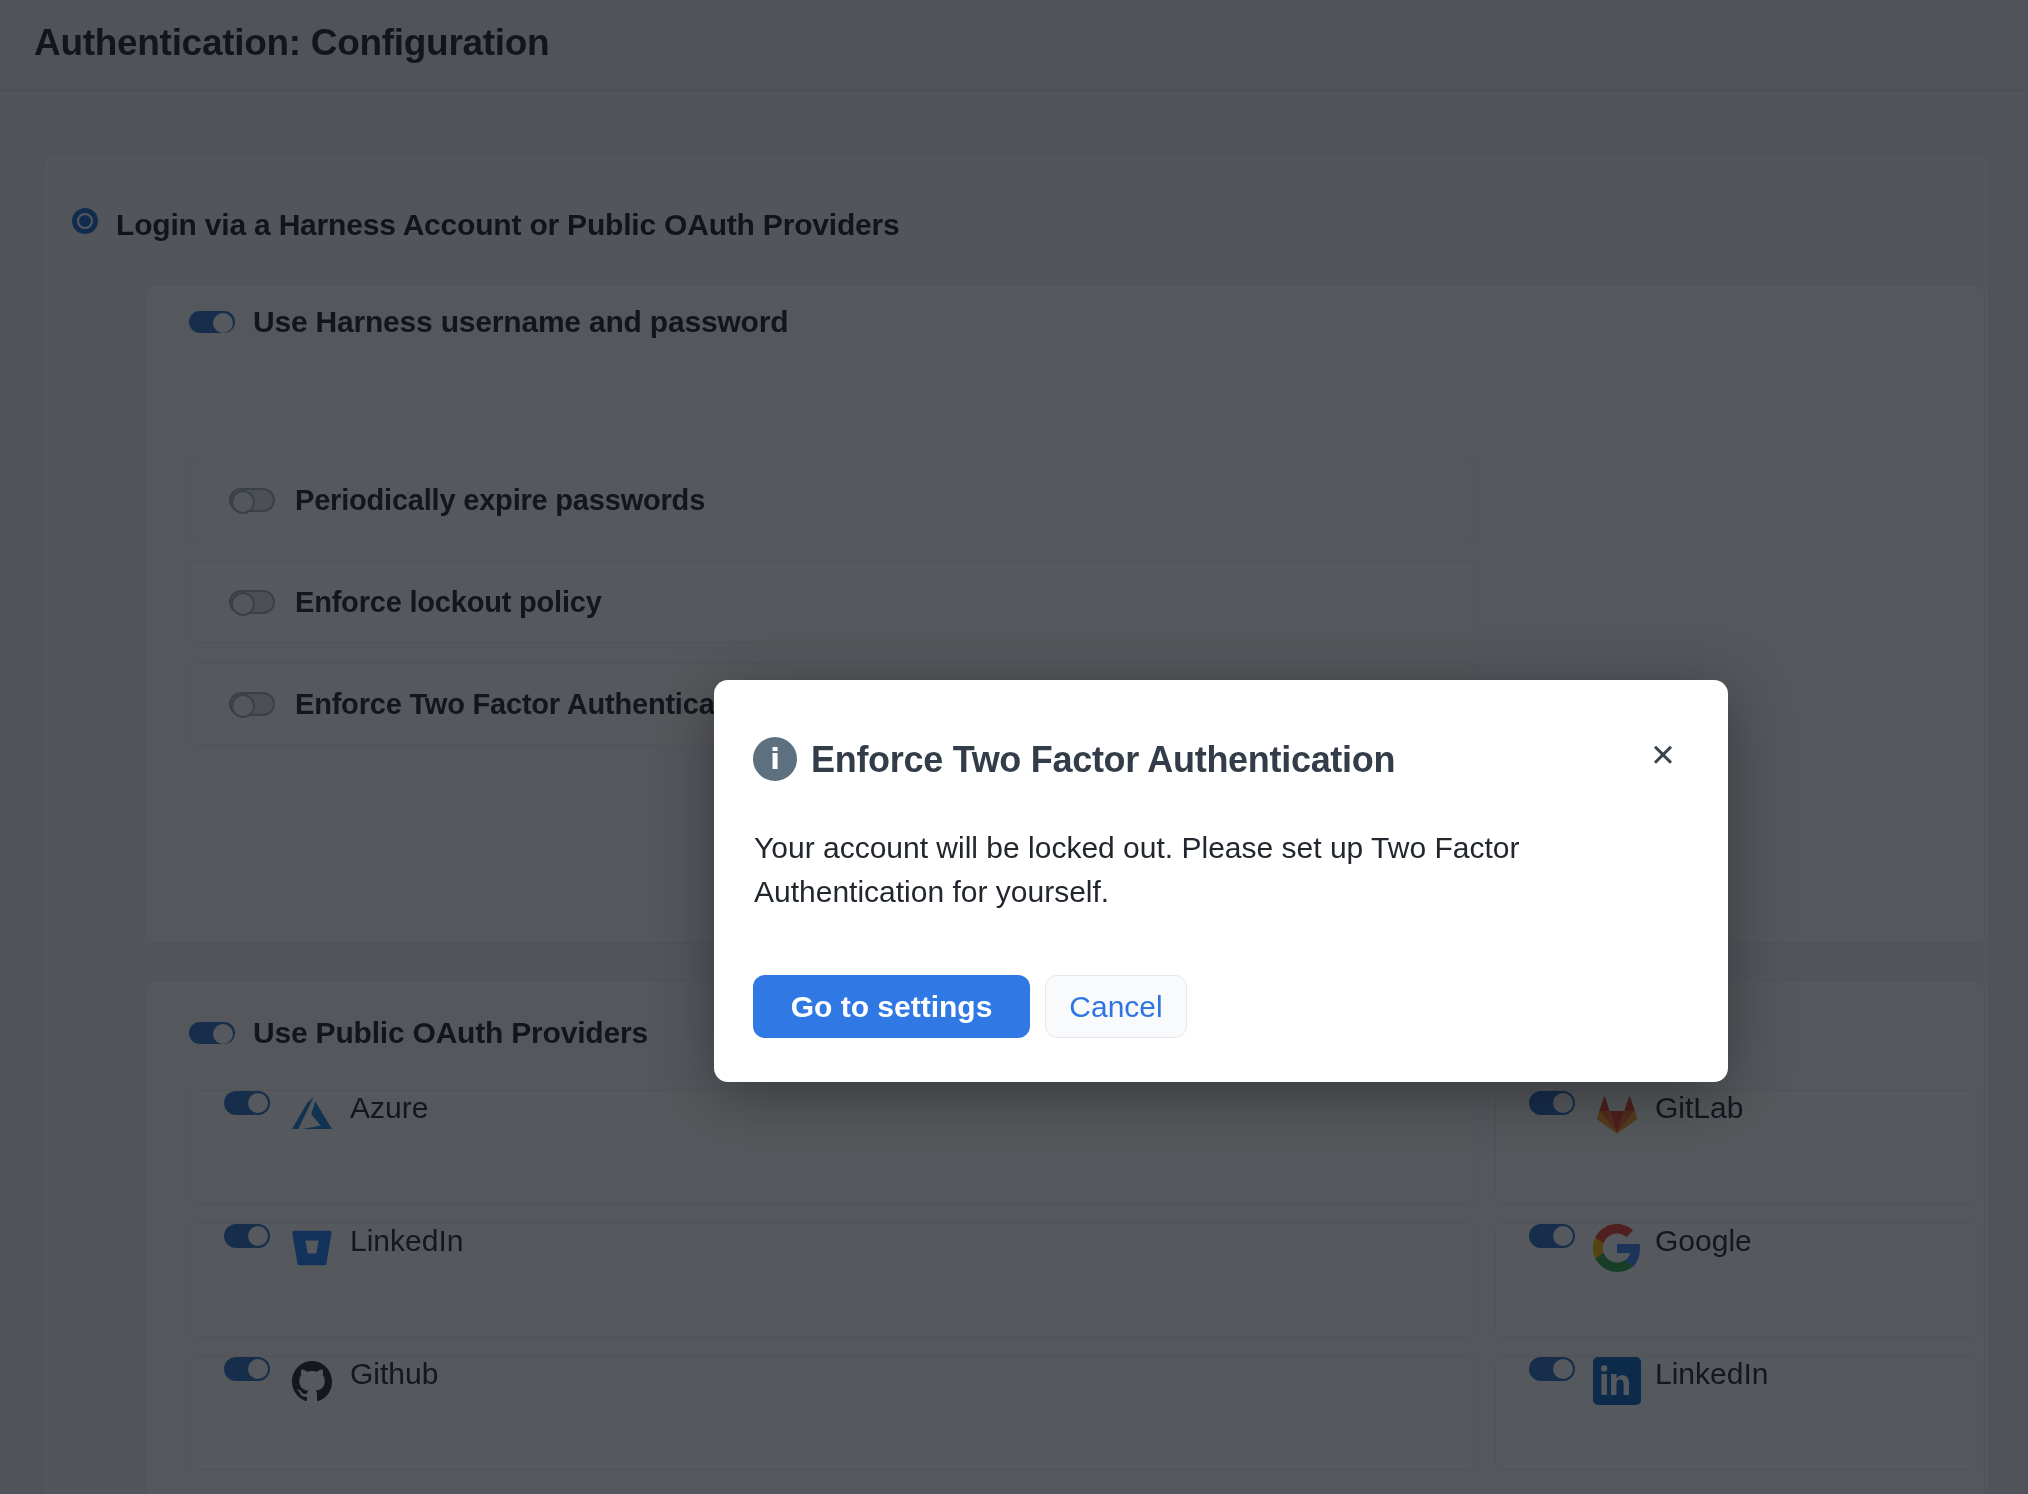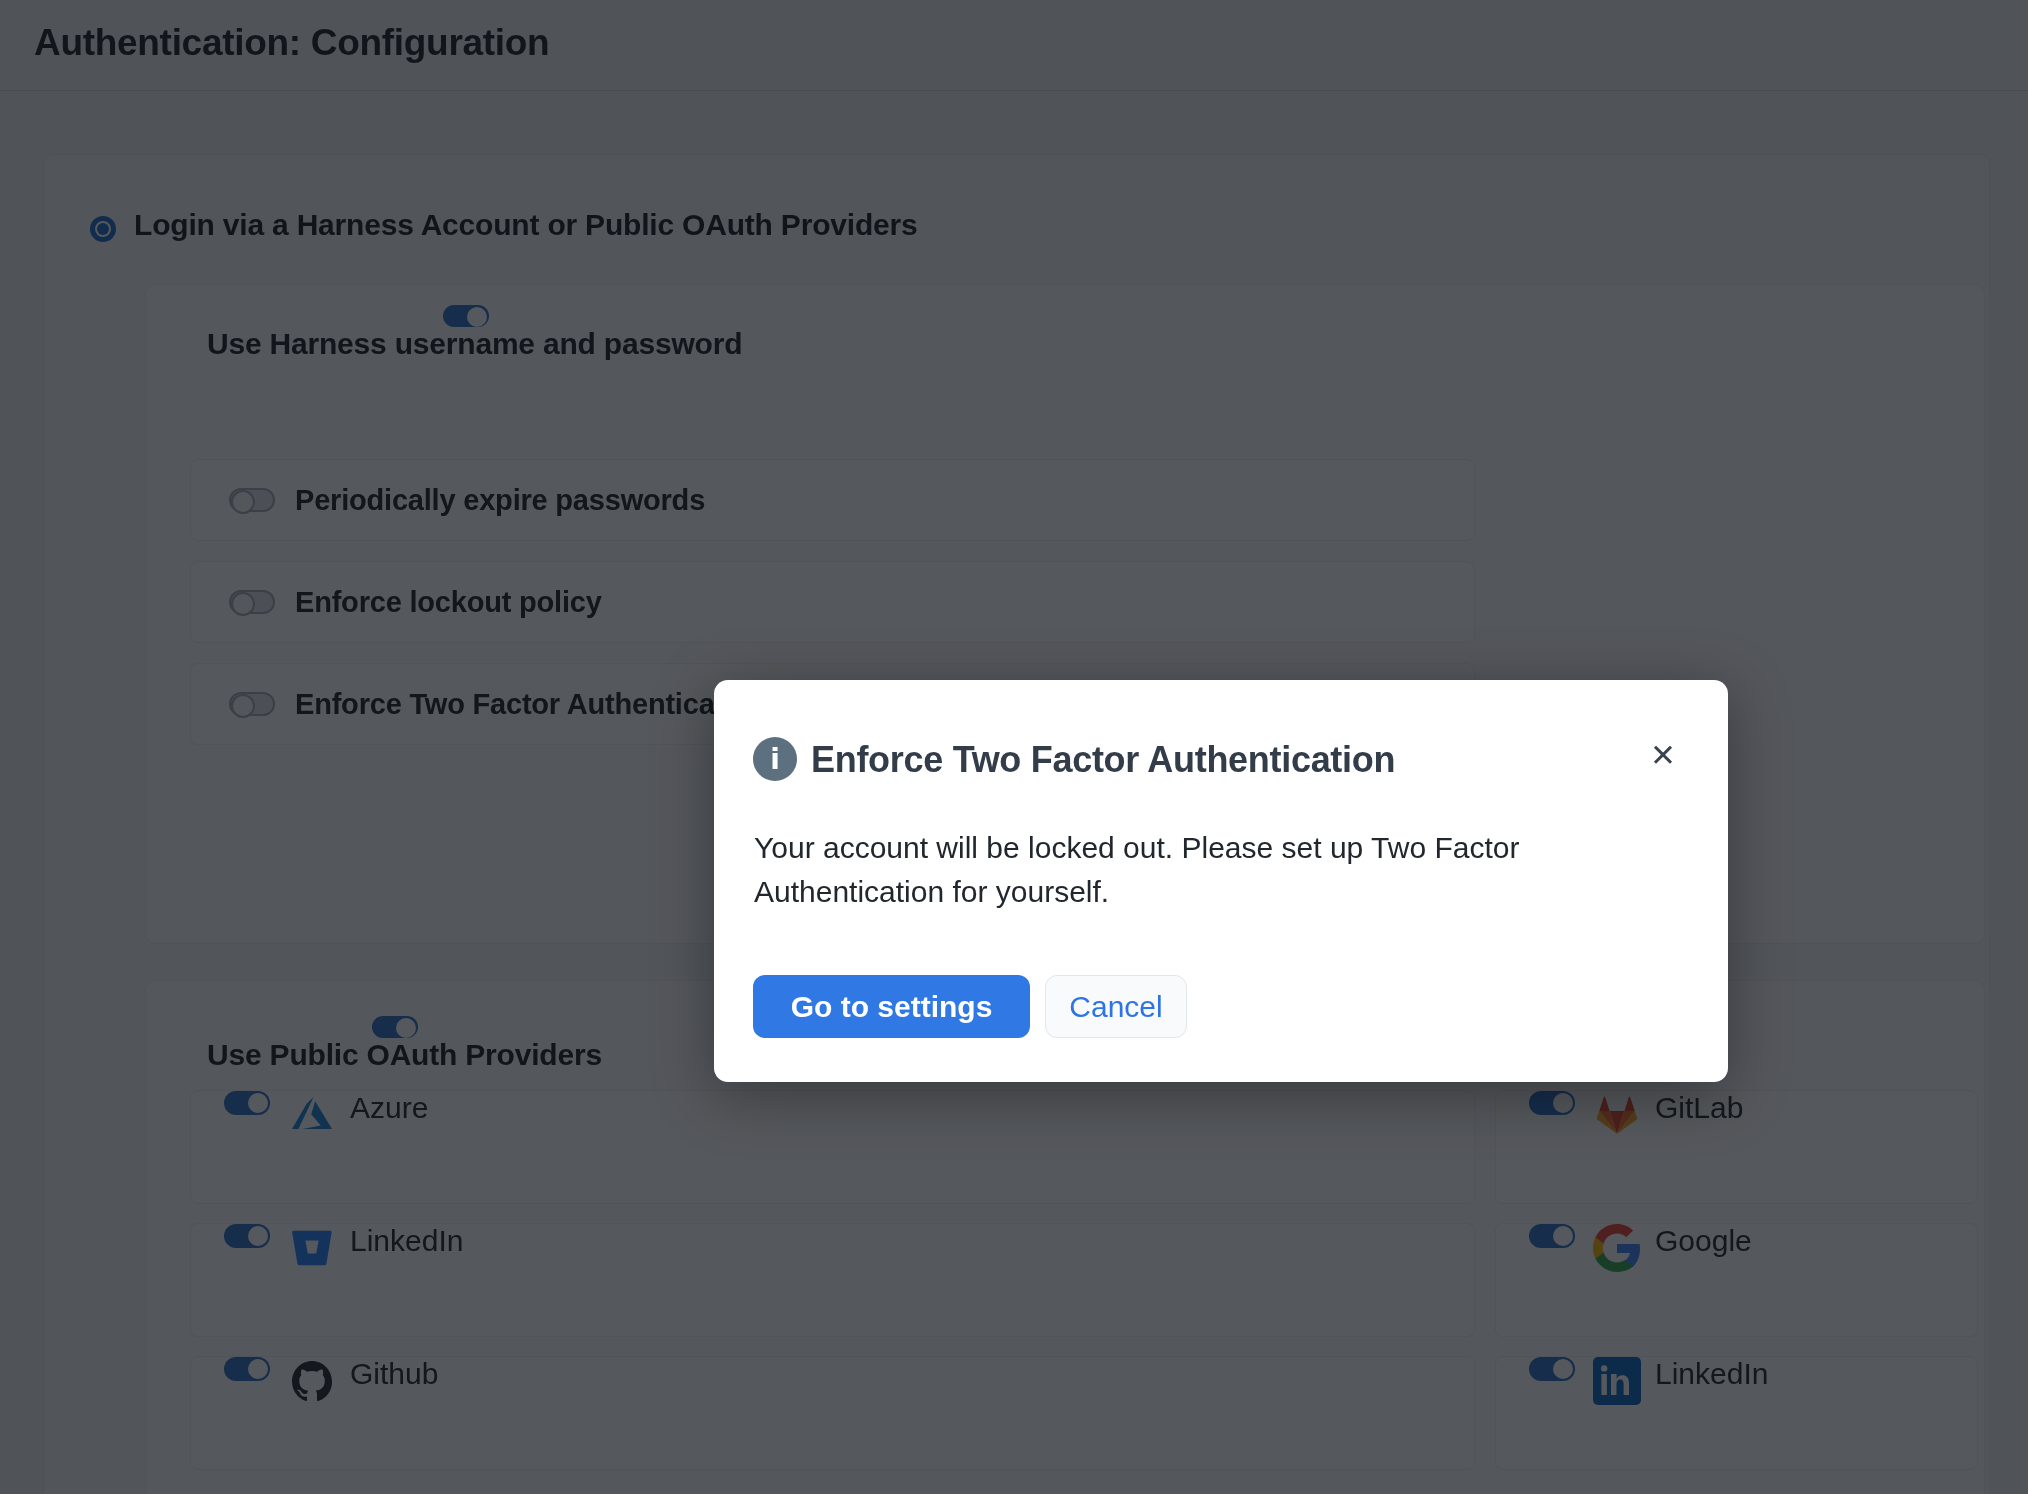--- a/index.html
+++ b/index.html
@@ -14,34 +14,34 @@
   .page-header { position:absolute; left:0; top:0; width:100%; height:91px; }
   .page-title { position:absolute; left:34px; top:22px; font-size:37px; font-weight:700; color:#1f242b; letter-spacing:-0.3px; }
   .header-divider { position:absolute; left:0; top:90px; width:100%; height:1px; background:#d6d8dc; }
 
   
   .card {
     position:absolute; left:43px; top:154px; width:1947px; height:1420px;
     background:#f4f5f7; border:1px solid #e4e6e9; border-radius:10px;
   }
   
-  .radio-row { position:absolute; left:90px; top:208px; display:flex; align-items:flex-end; }
+  .radio-row { position:absolute; left:72px; top:208px; display:flex; align-items:flex-start; }
   .radio {
     width:26px; height:26px; border-radius:50%; background:#fff;
     border:5px solid #1f6bd0; position:relative; flex:none;
   }
   .radio::after { content:""; position:absolute; inset:2px; border-radius:50%; background:#1f6bd0; }
   .radio-label { margin-left:18px; font-size:30px; font-weight:700; color:#1c2127; letter-spacing:-0.2px; }
 
   
   .group { position:absolute; background:#fbfcfd; border:1px solid #eceef1; border-radius:10px; }
   .group.harness { left:145px; top:284px; width:1840px; height:660px; }
   .group.oauth   { left:145px; top:980px; width:1840px; height:620px; }
 
-  .section-toggle-row { position:absolute; display:flex; align-items:center;flex-direction:column; }
+  .section-toggle-row { position:absolute; display:flex; align-items:center; }
   .section-label { margin-left:18px; font-size:30px; font-weight:700; color:#1d2228; letter-spacing:-0.2px; }
 
   
   .tgl { width:46px; height:24px; border-radius:13px; position:relative; flex:none; }
   .tgl.on { background:#2e6ec8; }
   .tgl.on::after {
     content:""; position:absolute; right:2px; top:2px; width:20px; height:20px;
     border-radius:50%; background:#ffffff;
   }
   .tgl.off { background:#e2e5e9; border:2px solid #a5adb8; }

